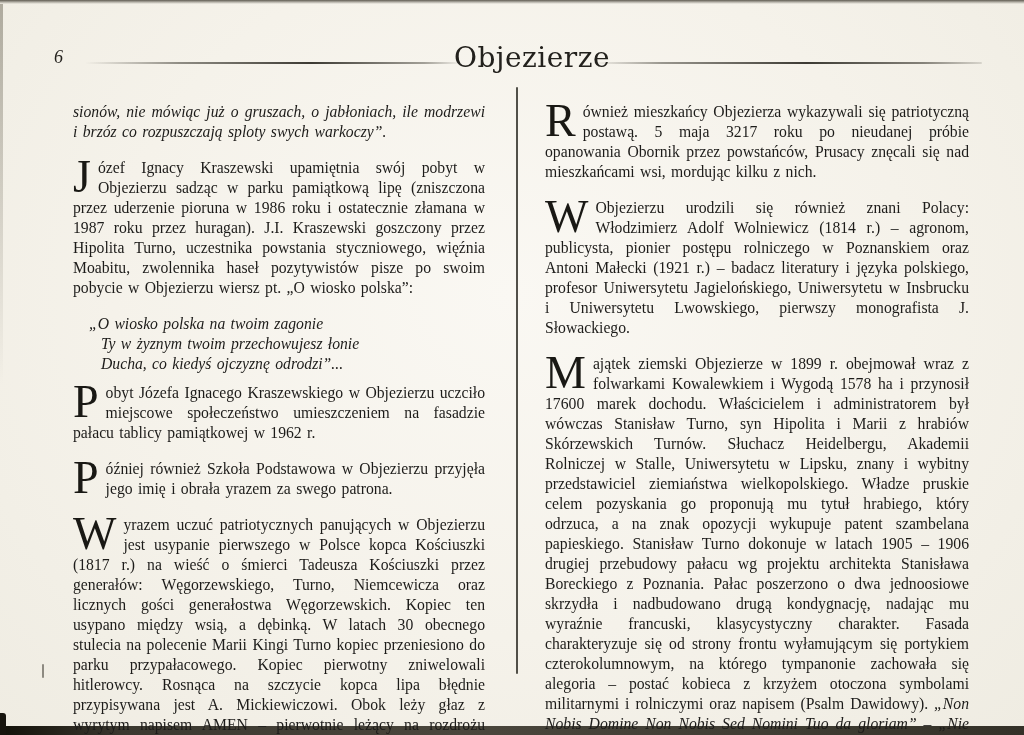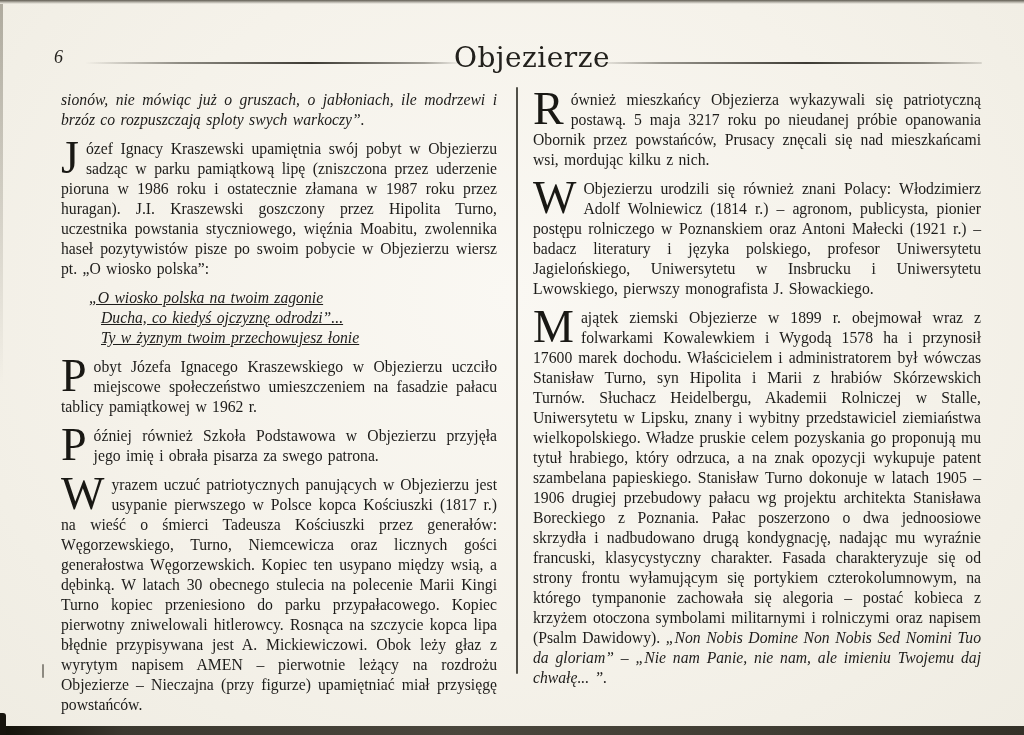--- a/index.html
+++ b/index.html
@@ -65,32 +65,32 @@
     display: flex;
   }
   .col { text-align: justify; font-size: 15.7px; line-height: 20px; word-spacing: .09em; }
   .col-left  { width: 444px; }
   .col-right { width: 456px; margin-left: 28px; }
   .column-divider {
     position: absolute; left: 516px; top: 87px; width: 2px; height: 587px;
     background: #34322b; opacity: .85; border-radius: 1px;
   }
 
-  p.para { margin: 4px; }
+  p.para { margin: 16px; }
   p.para + p.para, .poem + p.para, p.para + .poem { margin-top: 9px; }
 
   .dropcap {
     float: left;
     font-size: 46px; line-height: 36px;
     padding: 1px 7px 0 0;
     color: #191814;
   }
   .italic { font-style: italic; }
 
-  .poem { margin: 6px 0 0 44px; font-style: italic; text-decoration: underline; }
+  .poem { margin: 6px 0 0 44px; font-style: italic; }
   .poem-line { margin: 0; }
   .poem-line.first { margin-left: -12px; }
 </style>
 </head>
 <body>
 
 <div class="edge-top"></div>
 <div class="edge-left"></div>
 <div class="edge-bottom"></div>
 <div class="corner-bl"></div>
@@ -107,30 +107,30 @@
 
   <section class="col col-left">
     <p class="para italic">sionów, nie mówiąc już o gruszach, o jabłoniach, ile modrzewi i brzóz co rozpuszczają sploty swych warkoczy”.</p>
 
     <p class="para">
       <span class="dropcap">J</span><span>ózef Ignacy Kraszewski upamiętnia swój pobyt w Objezierzu sadząc w parku pamiątkową lipę (zniszczona przez uderzenie pioruna w 1986 roku i ostatecznie złamana w 1987 roku przez huragan). J.I. Kraszewski goszczony przez Hipolita Turno, uczestnika powstania styczniowego, więźnia Moabitu, zwolennika haseł pozytywistów pisze po swoim pobycie w Objezierzu wiersz pt. „O wiosko polska”:</span>
     </p>
 
     <div class="poem">
       <p class="poem-line first">„O wiosko polska na twoim zagonie</p>
+      <p class="poem-line">Ty w żyznym twoim przechowujesz łonie</p>
       <p class="poem-line">Ducha, co kiedyś ojczyznę odrodzi”...</p>
-      <p class="poem-line">Ty w żyznym twoim przechowujesz łonie</p>
     </div>
 
     <p class="para">
       <span class="dropcap">P</span><span>obyt Józefa Ignacego Kraszewskiego w Objezierzu uczciło miejscowe społeczeństwo umieszczeniem na fasadzie pałacu tablicy pamiątkowej w 1962 r.</span>
     </p>
 
     <p class="para">
-      <span class="dropcap">P</span><span>óźniej również Szkoła Podstawowa w Objezierzu przyjęła jego imię i obrała pisarza za swego patrona.</span>
+      <span class="dropcap">P</span><span>óźniej również Szkoła Podstawowa w Objezierzu przyjęła jego imię i obrała yrazem za swego patrona.</span>
     </p>
 
     <p class="para">
       <span class="dropcap">W</span><span>yrazem uczuć patriotycznych panujących w Objezierzu jest usypanie pierwszego w Polsce kopca Kościuszki (1817 r.) na wieść o śmierci Tadeusza Kościuszki przez generałów: Węgorzewskiego, Turno, Niemcewicza oraz licznych gości generałostwa Węgorzewskich. Kopiec ten usypano między wsią, a dębinką. W latach 30 obecnego stulecia na polecenie Marii Kingi Turno kopiec przeniesiono do parku przypałacowego. Kopiec pierwotny zniwelowali hitlerowcy. Rosnąca na szczycie kopca lipa błędnie przypisywana jest A. Mickiewiczowi. Obok leży głaz z wyrytym napisem AMEN – pierwotnie leżący na rozdrożu Objezierze – Nieczajna (przy figurze) upamiętniać miał przysięgę powstańców.</span>
     </p>
   </section>
 
   <section class="col col-right">
     <p class="para">
       <span class="dropcap">R</span><span>ównież mieszkańcy Objezierza wykazywali się patriotyczną postawą. 5 maja 3217 roku po nieudanej próbie opanowania Obornik przez powstańców, Prusacy znęcali się nad mieszkańcami wsi, mordując kilku z nich.</span>

